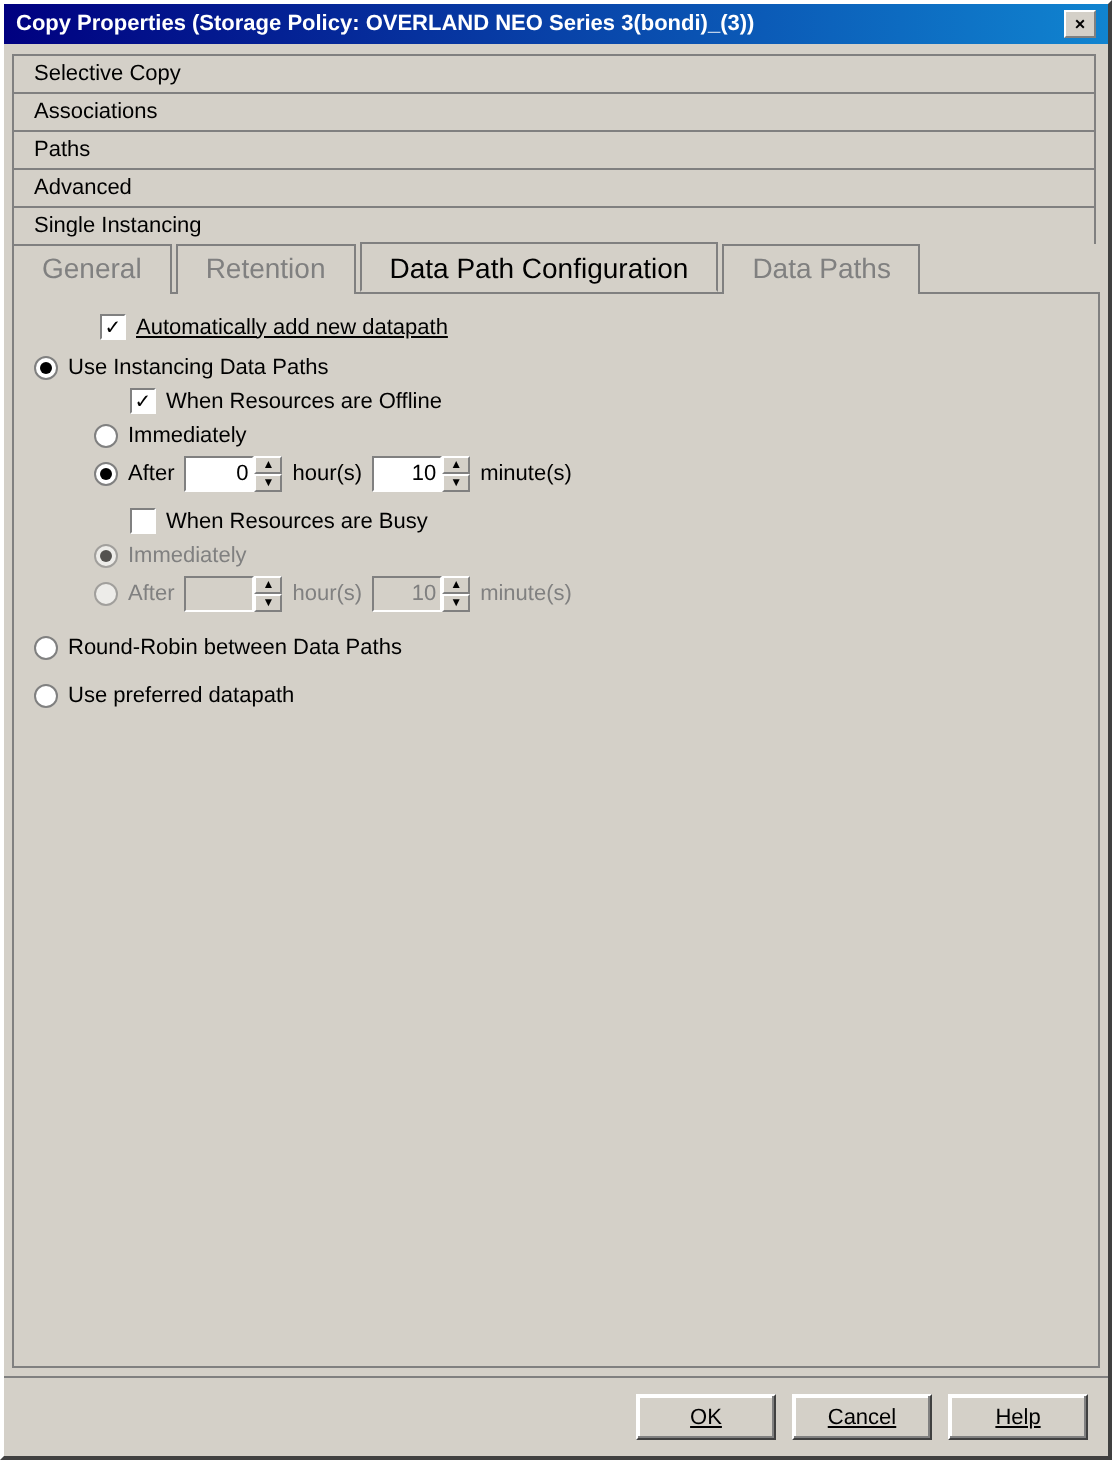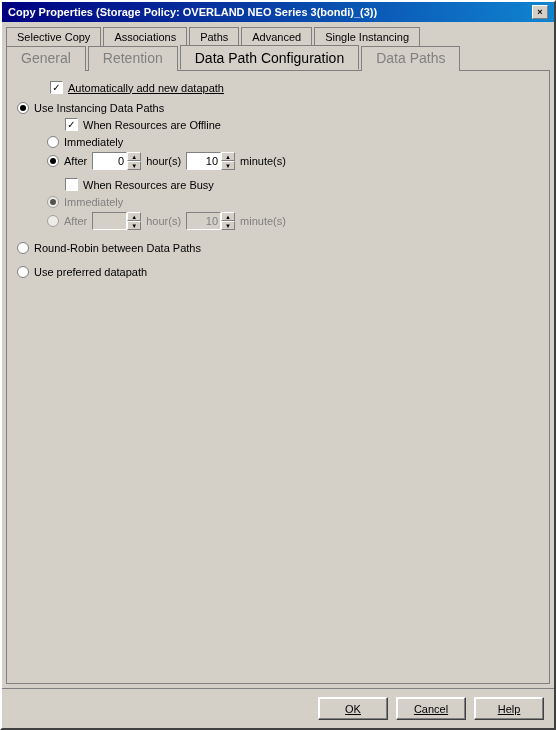--- a/index.html
+++ b/index.html
@@ -57,21 +57,21 @@
       display: flex;
       align-items: center;
       justify-content: center;
       cursor: pointer;
       color: black;
       font-weight: bold;
     }
 
     .tabs-row {
       display: flex;
-      flex-direction: row;
+      flex-direction: column;
       padding: 4px 4px 0 4px;
       background: #d4d0c8;
       flex-shrink: 0;
     }
 
     .tab {
       padding: 3px 10px;
       font-size: 11px;
       background: #d4d0c8;
       border: 1px solid #808080;

